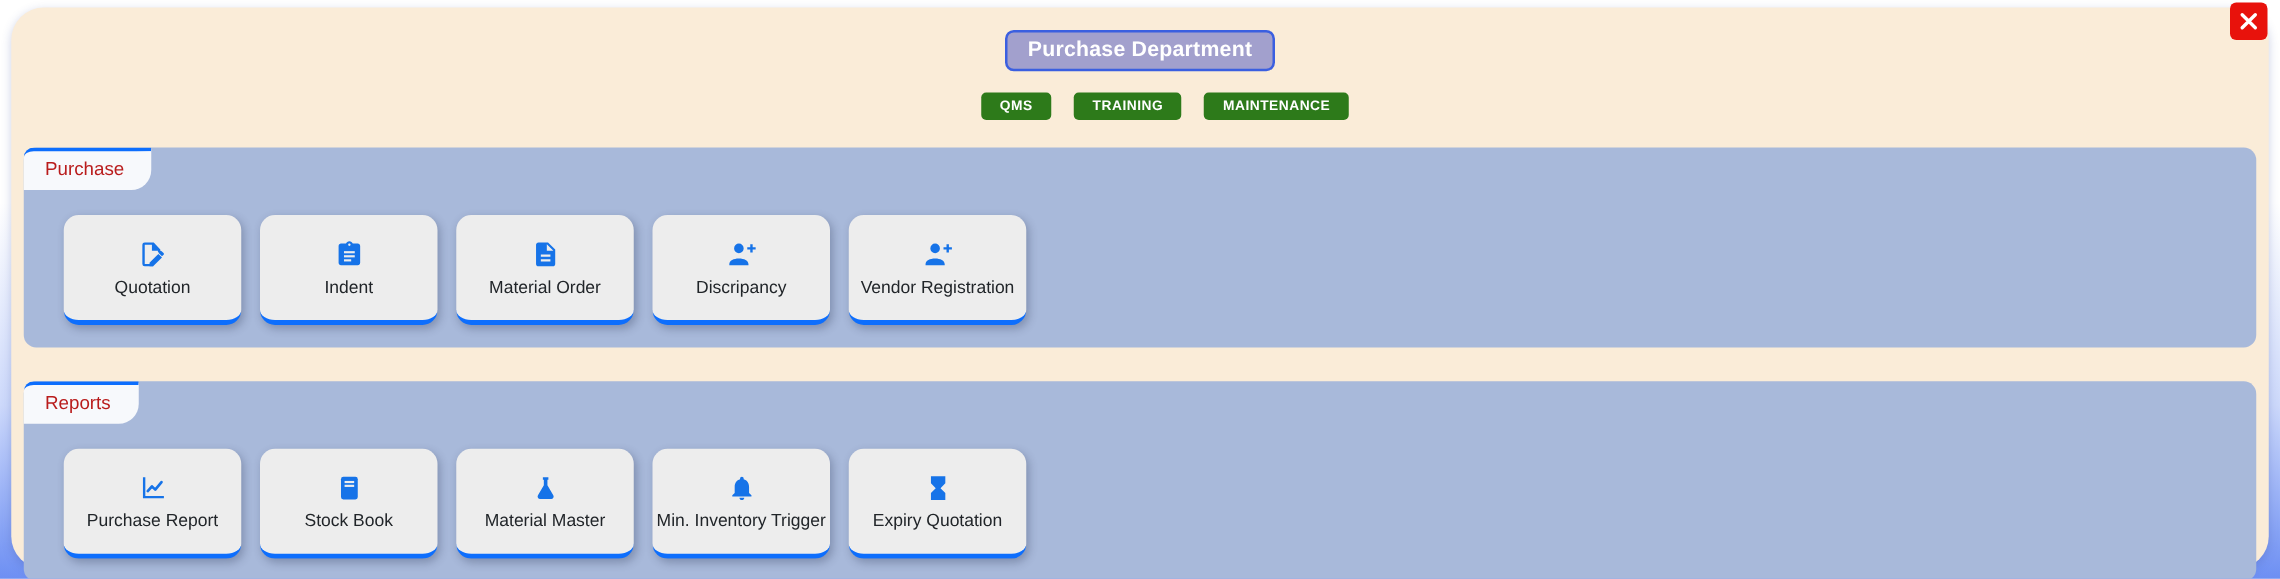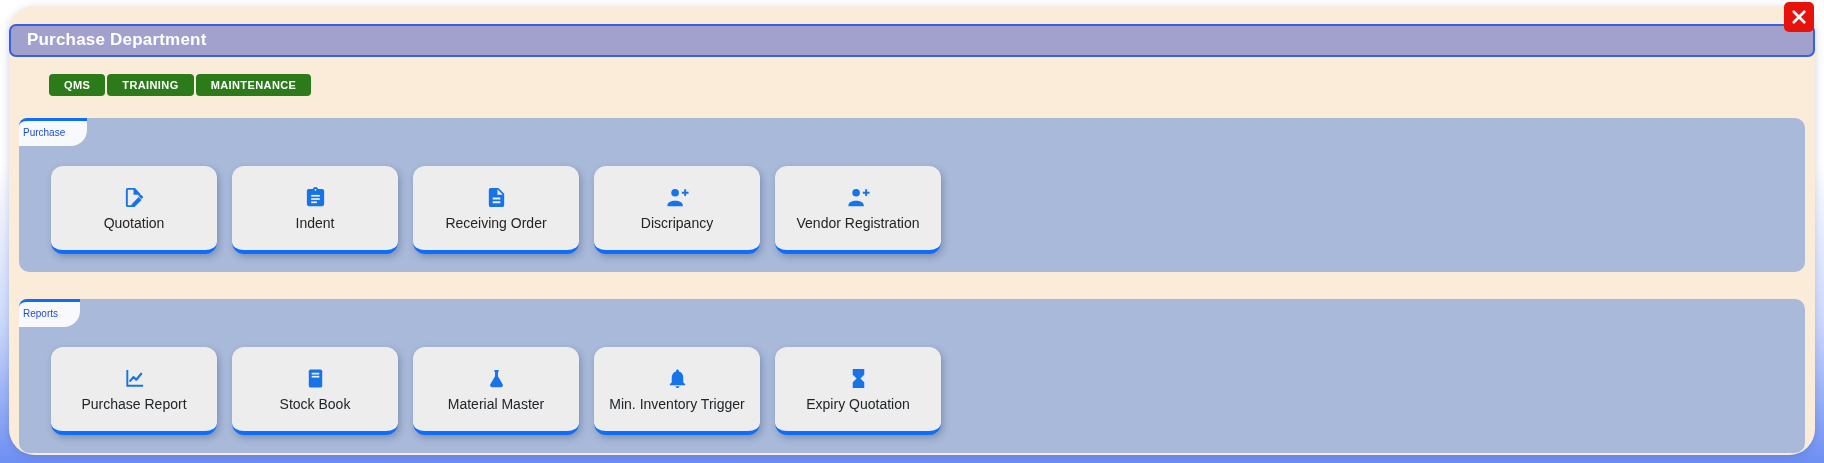--- a/index.html
+++ b/index.html
@@ -17,31 +17,31 @@
     box-shadow: 0 2px 8px rgba(60,80,160,0.25);
   }
   .close-btn {
     position: absolute; top: 2px; right: 10px;
     width: 30px; height: 30px;
     background: var(--close_red, #e8120c);
     border: none; border-radius: 5px;
     display: flex; align-items: center; justify-content: center;
     cursor: pointer; z-index: 5;
   }
-  .header { display: flex; flex-direction: column; padding-top: 18px; }
+  .header { display: flex; flex-direction: column; align-items: center; padding-top: 18px; }
   .title-btn {
     background: var(--title_bg, #a2a0cd);
     border: 2px solid var(--title_border, #3b5fe0);
     border-radius: 7px;
     color: #ffffff;
     font-size: 17px; font-weight: bold;
     padding: 4px 16px 5px 16px;
     letter-spacing: 0.2px;
   }
-  .btn-row { display: flex; gap: 2px; margin-top: 17px; margin-left: 40px; }
+  .btn-row { display: flex; gap: 18px; margin-top: 17px; margin-left: 40px; }
   .green-btn {
     background: var(--green_button, #2d7a1a);
     color: #ffffff;
     border: none; border-radius: 4px;
     font-family: "Liberation Sans", sans-serif;
     font-size: 11px; font-weight: bold;
     letter-spacing: 0.4px;
     padding: 5px 15px 5px 15px;
     cursor: pointer;
   }
@@ -51,27 +51,27 @@
     margin: 0 10px;
     padding-bottom: 18px;
   }
   .section.first { margin-top: 22px; }
   .section + .section { margin-top: 27px; }
   .tab {
     display: inline-block;
     background: #f7f9fc;
     border-top: 3px solid var(--accent_blue, #0d6efd);
     border-radius: 8px 0 16px 0;
-    padding: 6px 22px 8px 4px;
-    font-size: 10px;
-    color: #1d4ed8;
+    padding: 6px 22px 8px 17px;
+    font-size: 15px;
+    color: #b91c1c;
   }
   .cards { display: flex; gap: 15px; padding-left: 32px; margin-top: 20px; }
   .card {
-    width: 166px; height: 88px;
+    width: 142px; height: 88px;
     background: var(--card_gray, #ededed);
     border-bottom: 4px solid var(--accent_blue, #0d6efd);
     border-radius: 12px;
     box-shadow: 2px 3px 7px rgba(40,50,80,0.30);
     display: flex; flex-direction: column;
     align-items: center; justify-content: center;
     gap: 6px;
     cursor: pointer;
   }
   .card-icon { color: var(--icon_blue, #1673e8); height: 23px; display: flex; align-items: center; }
@@ -123,21 +123,21 @@
         </span>
         <span class="card-label">Indent</span>
       </div>
 
       <div class="card">
         <span class="card-icon">
           <svg viewBox="0 0 24 24" fill="currentColor">
             <path d="M14 2H6c-1.1 0-2 .9-2 2v16c0 1.1.9 2 2 2h12c1.1 0 2-.9 2-2V8l-6-6zm2 16H8v-2h8v2zm0-4H8v-2h8v2zm-3-5V3.5L18.5 9H13z"></path>
           </svg>
         </span>
-        <span class="card-label">Receiving Order</span>
+        <span class="card-label">Material Order</span>
       </div>
 
       <div class="card">
         <span class="card-icon">
           <svg viewBox="0 0 24 24" fill="currentColor">
             <path d="M9.5 11a4 4 0 1 0 0-8 4 4 0 0 0 0 8zM1.5 21v-.8c0-2.9 3.6-4.7 8-4.7s8 1.8 8 4.7v.8h-16zM19 3.5h2V6h2.5v2H21v2.5h-2V8h-2.5V6H19V3.5z"></path>
           </svg>
         </span>
         <span class="card-label">Discripancy</span>
       </div>

